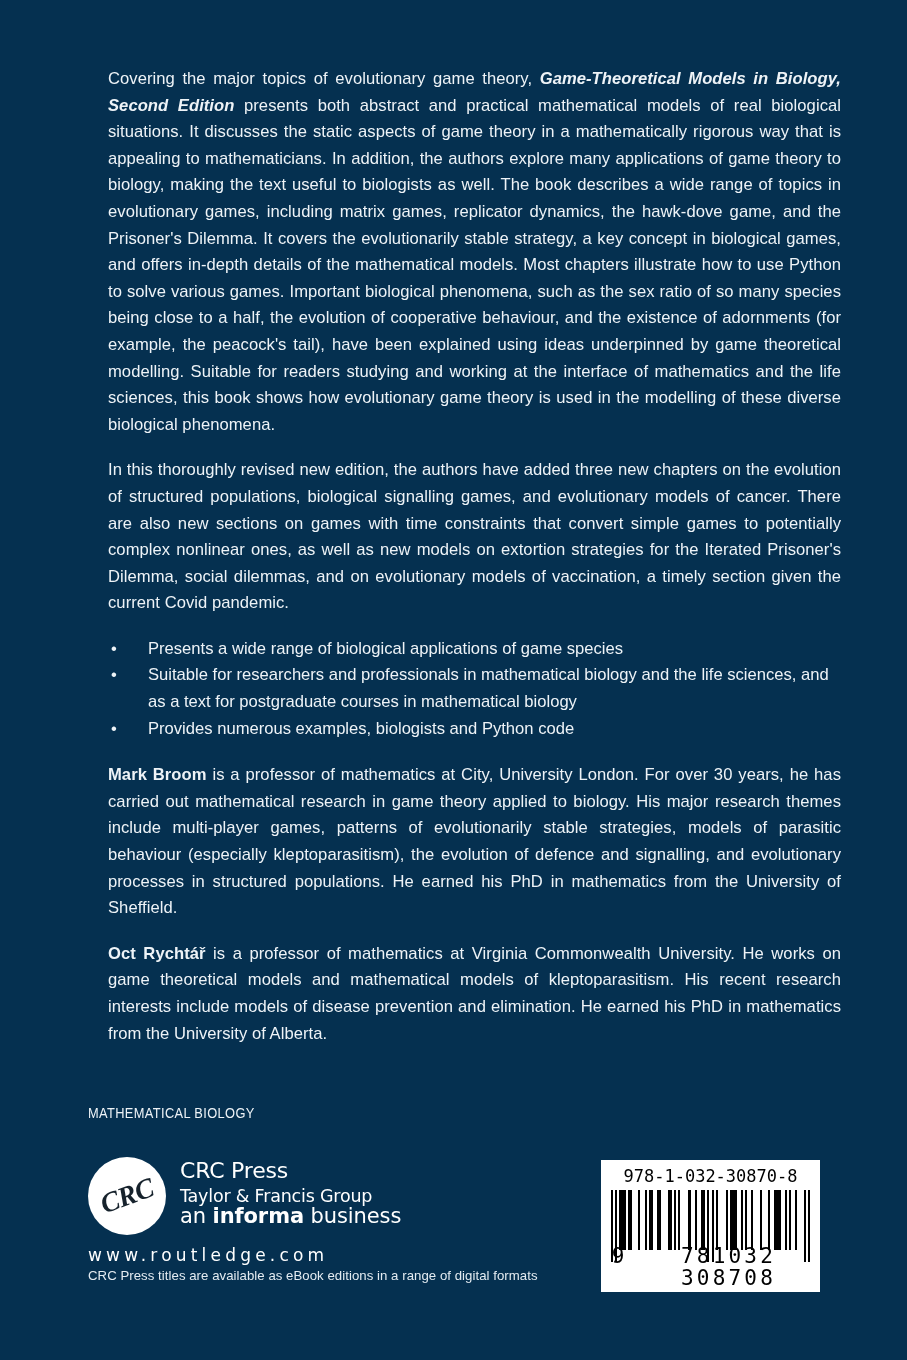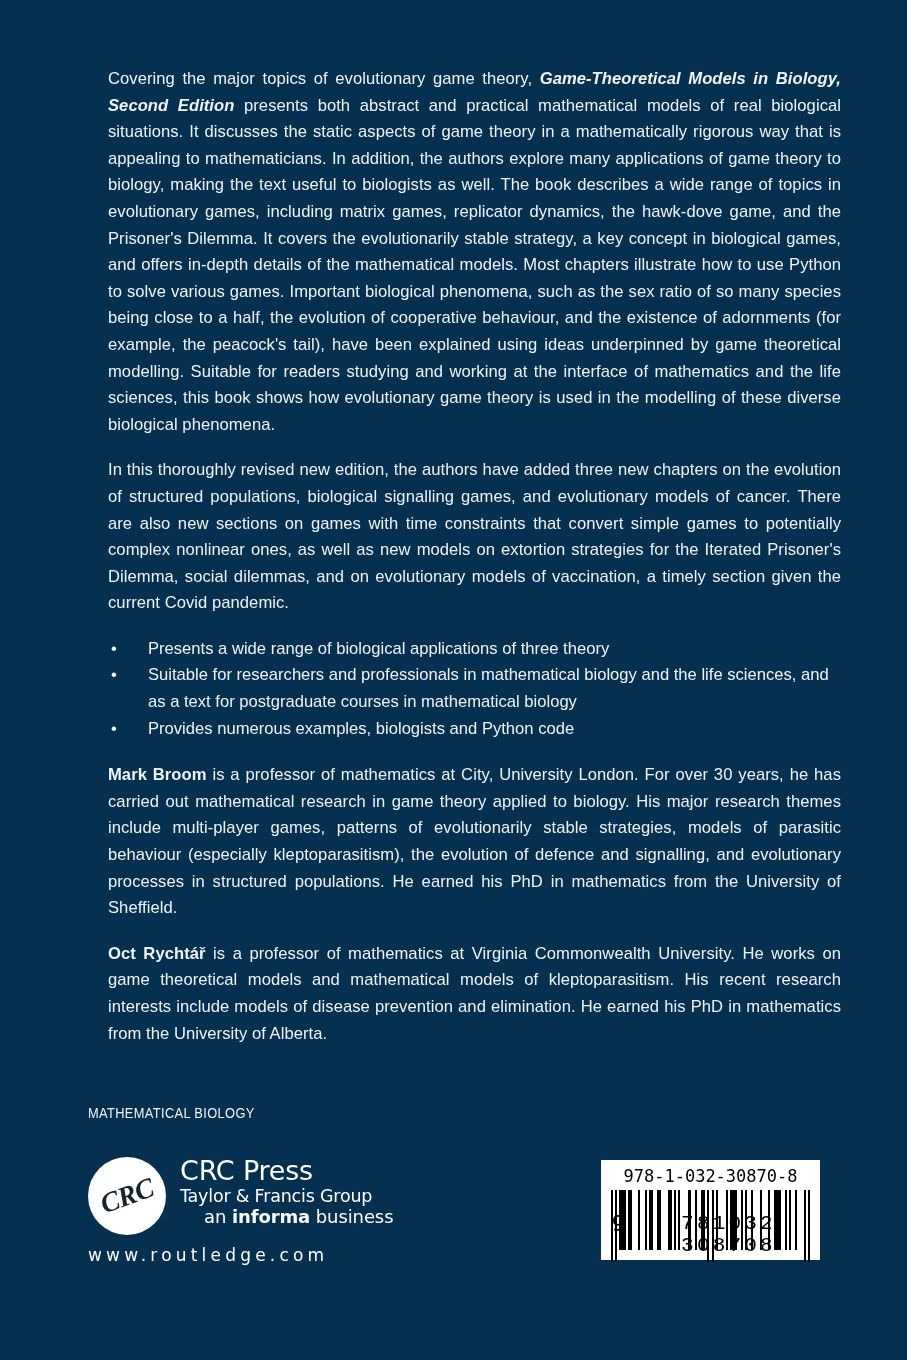--- a/index.html
+++ b/index.html
@@ -108,39 +108,38 @@
     white-space: nowrap;
   }
   .logo-text {
     position: absolute;
     left: 92px;
     top: -2px;
     width: 230px;
   }
   .logo-text .crc-press {
     color: #ffffff;
-    font-size: 27px;
+    font-size: 22px;
     line-height: 31px;
     font-family: "DejaVu Sans", sans-serif;
     letter-spacing: -0.2px;
   }
   .logo-text .taylor {
     color: #ffffff;
     font-size: 17.5px;
     line-height: 21px;
     font-family: "DejaVu Sans", sans-serif;
     letter-spacing: -0.2px;
   }
   .logo-text .informa {
     color: #ffffff;
-    font-size: 18px;
+    font-size: 21px;
     line-height: 19px;
     font-family: "DejaVu Sans", sans-serif;
     letter-spacing: -0.1px;
-    margin-left: 24px;
   }
   .logo-text .informa b { font-weight: bold; }
   .routledge {
     position: absolute;
     left: 0px;
     top: 88px;
     color: #ffffff;
     font-size: 17px;
     letter-spacing: 4.2px;
     font-family: "DejaVu Sans", sans-serif;
@@ -152,21 +151,21 @@
     color: #e4ecf2;
     font-size: 13.2px;
     letter-spacing: 0.05px;
   }
   
   .barcode-box {
     position: absolute;
     left: 601px;
     top: 1160px;
     width: 219px;
-    height: 100px;
+    height: 132px;
     background: #ffffff;
     box-sizing: border-box;
     padding: 0;
   }
   .isbn-text {
     text-align: center;
     color: #000000;
     font-family: "DejaVu Sans Mono", monospace;
     font-size: 17px;
     letter-spacing: 0px;
@@ -202,36 +201,35 @@
   .barcode-digits .d-left {
     width: 26px;
     text-align: center;
     margin-left: 4px;
   }
   .barcode-digits .d-mid {
     flex: 1;
     text-align: center;
     letter-spacing: 3.2px;
     padding-left: 6px;
-    font-family: Liberation Mono, monospace;
   }
 </style>
 </head>
 <body>
 
 <div class="page">
 
   <div class="content">
 
     <p class="body-text"><span>Covering the major topics of evolutionary game theory, </span><span class="strong-italic">Game-Theoretical Models in Biology, Second Edition</span><span> presents both abstract and practical mathematical models of real biological situations. It discusses the static aspects of game theory in a mathematically rigorous way that is appealing to mathematicians. In addition, the authors explore many applications of game theory to biology, making the text useful to biologists as well. The book describes a wide range of topics in evolutionary games, including matrix games, replicator dynamics, the hawk-dove game, and the Prisoner's Dilemma. It covers the evolutionarily stable strategy, a key concept in biological games, and offers in-depth details of the mathematical models. Most chapters illustrate how to use Python to solve various games. Important biological phenomena, such as the sex ratio of so many species being close to a half, the evolution of cooperative behaviour, and the existence of adornments (for example, the peacock's tail), have been explained using ideas underpinned by game theoretical modelling. Suitable for readers studying and working at the interface of mathematics and the life sciences, this book shows how evolutionary game theory is used in the modelling of these diverse biological phenomena.</span></p>
 
     <p class="body-text">In this thoroughly revised new edition, the authors have added three new chapters on the evolution of structured populations, biological signalling games, and evolutionary models of cancer. There are also new sections on games with time constraints that convert simple games to potentially complex nonlinear ones, as well as new models on extortion strategies for the Iterated Prisoner's Dilemma, social dilemmas, and on evolutionary models of vaccination, a timely section given the current Covid pandemic.</p>
 
     <ul class="features">
-      <li><span class="bullet">•</span><span>Presents a wide range of biological applications of three theory</span></li>
+      <li><span class="bullet">•</span><span>Presents a wide range of biological applications of game species</span></li>
       <li><span class="bullet">•</span><span>Suitable for researchers and professionals in mathematical biology and the life sciences, and as a text for postgraduate courses in mathematical biology</span></li>
       <li><span class="bullet">•</span><span>Provides numerous examples, biologists and Python code</span></li>
     </ul>
 
     <p class="body-text"><span class="strong">Mark Broom</span><span> is a professor of mathematics at City, University London. For over 30 years, he has carried out mathematical research in game theory applied to biology. His major research themes include multi-player games, patterns of evolutionarily stable strategies, models of parasitic behaviour (especially kleptoparasitism), the evolution of defence and signalling, and evolutionary processes in structured populations. He earned his PhD in mathematics from the University of Sheffield.</span></p>
 
     <p class="body-text"><span class="strong">Oct Rychtář</span><span> is a professor of mathematics at Virginia Commonwealth University. He works on game theoretical models and mathematical models of kleptoparasitism. His recent research interests include models of disease prevention and elimination. He earned his PhD in mathematics from the University of Alberta.</span></p>
 
   </div>
 
@@ -242,20 +240,21 @@
       <span class="crc-mark">CRC</span>
     </div>
     <div class="logo-text">
       <div class="crc-press">CRC Press</div>
       <div class="taylor">Taylor &amp; Francis Group</div>
       <div class="informa"><span>an </span><b>informa</b><span> business</span></div>
     </div>
     <div class="routledge">www.routledge.com</div>
   </div>
 
+  <div class="ebook-note">CRC Press titles are available as eBook editions in a range of digital formats</div>
 
   <div class="barcode-box">
     <div class="isbn-text">978-1-032-30870-8</div>
     <div class="bars" id="bars">
         <div class="bar" style="width: 2.09474px; background: rgb(0, 0, 0);"></div>
         <div class="bar" style="width: 2.09474px; background: transparent;"></div>
         <div class="bar" style="width: 2.09474px; background: rgb(0, 0, 0);"></div>
         <div class="bar short" style="width: 2.09474px; background: transparent;"></div>
         <div class="bar short" style="width: 6.28421px; background: rgb(0, 0, 0);"></div>
         <div class="bar short" style="width: 2.09474px; background: transparent;"></div>

